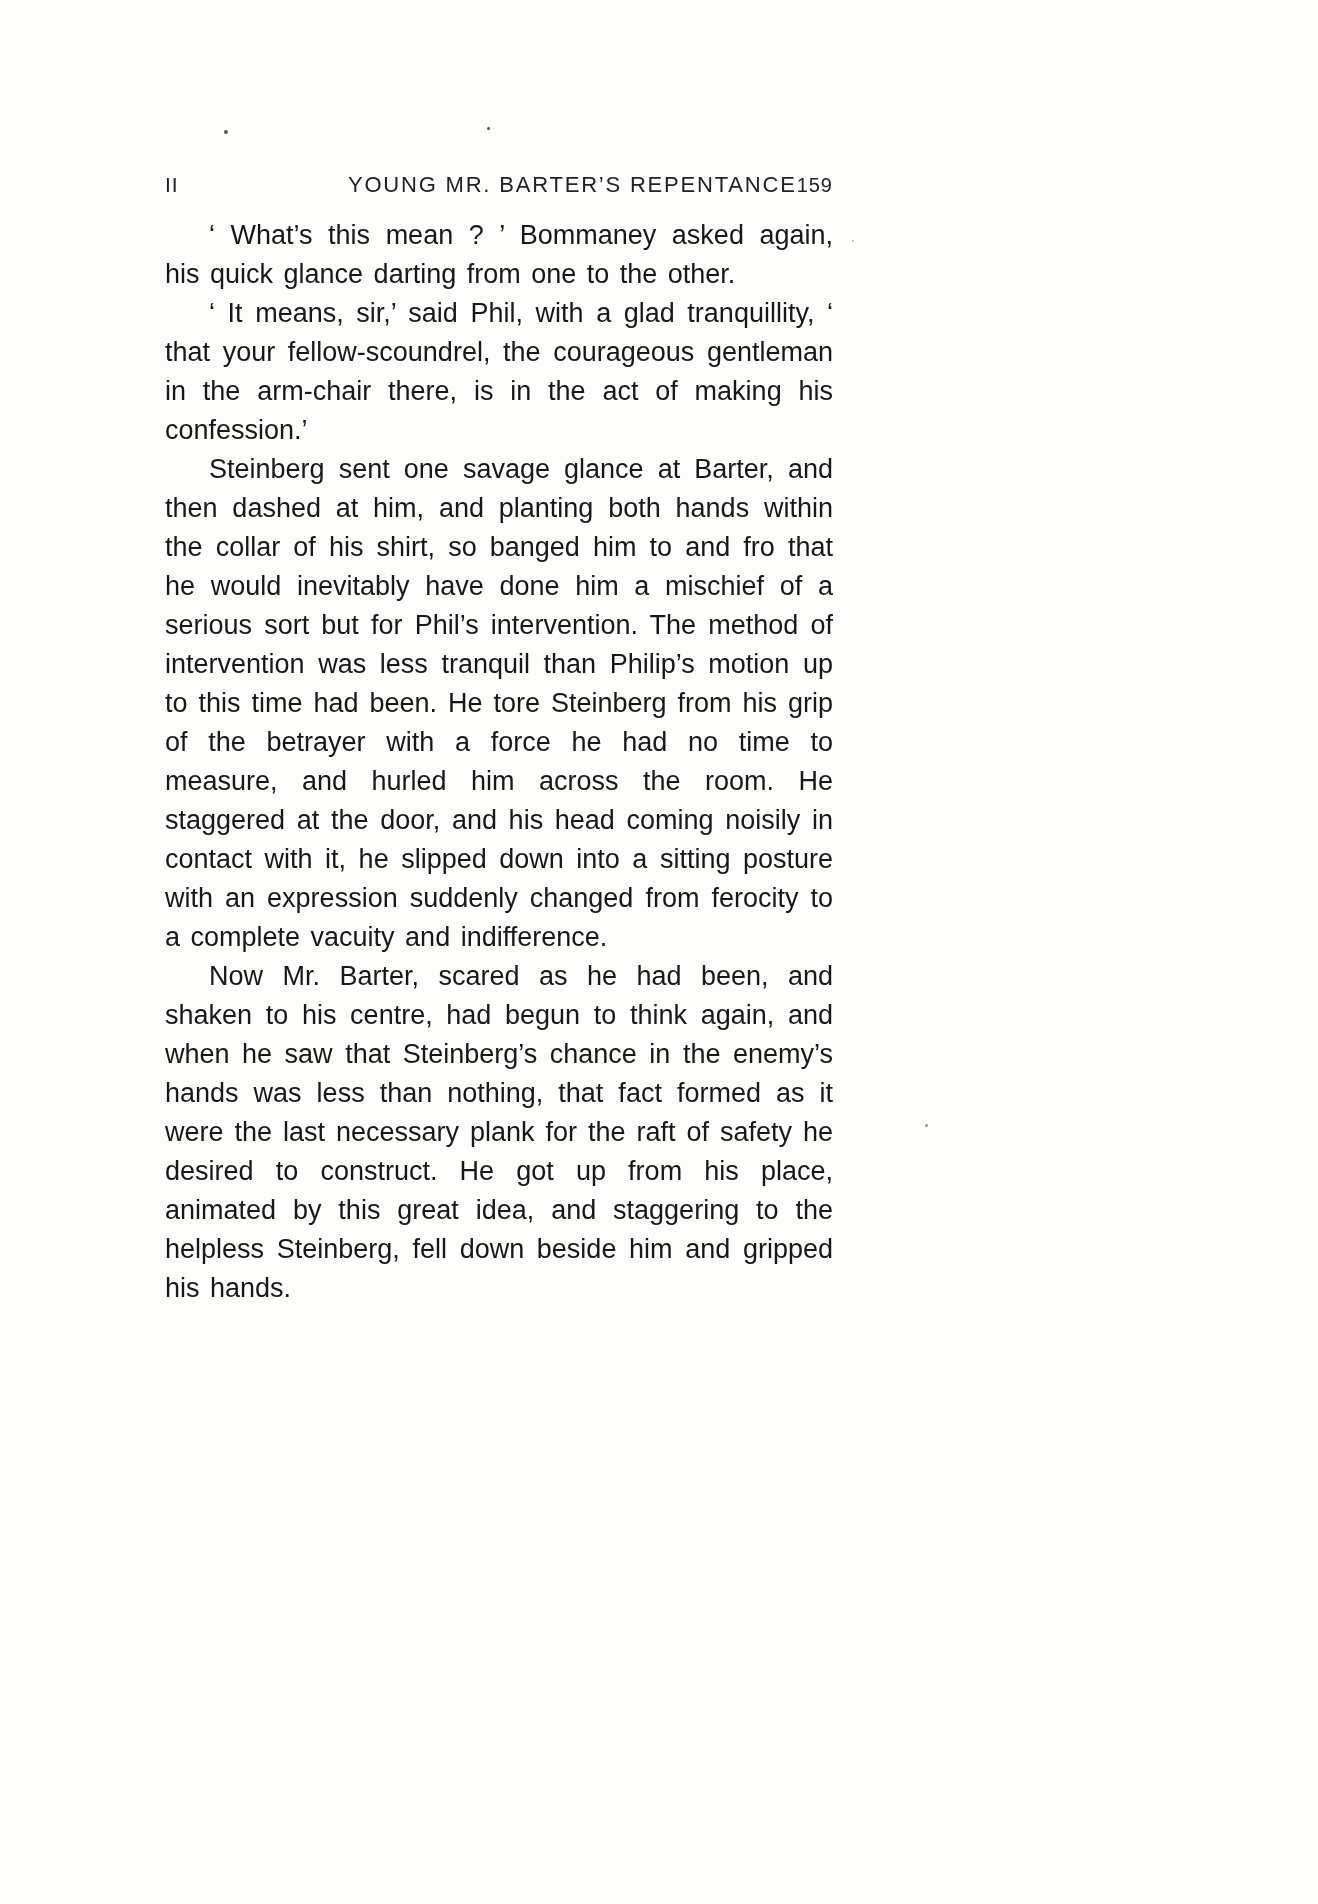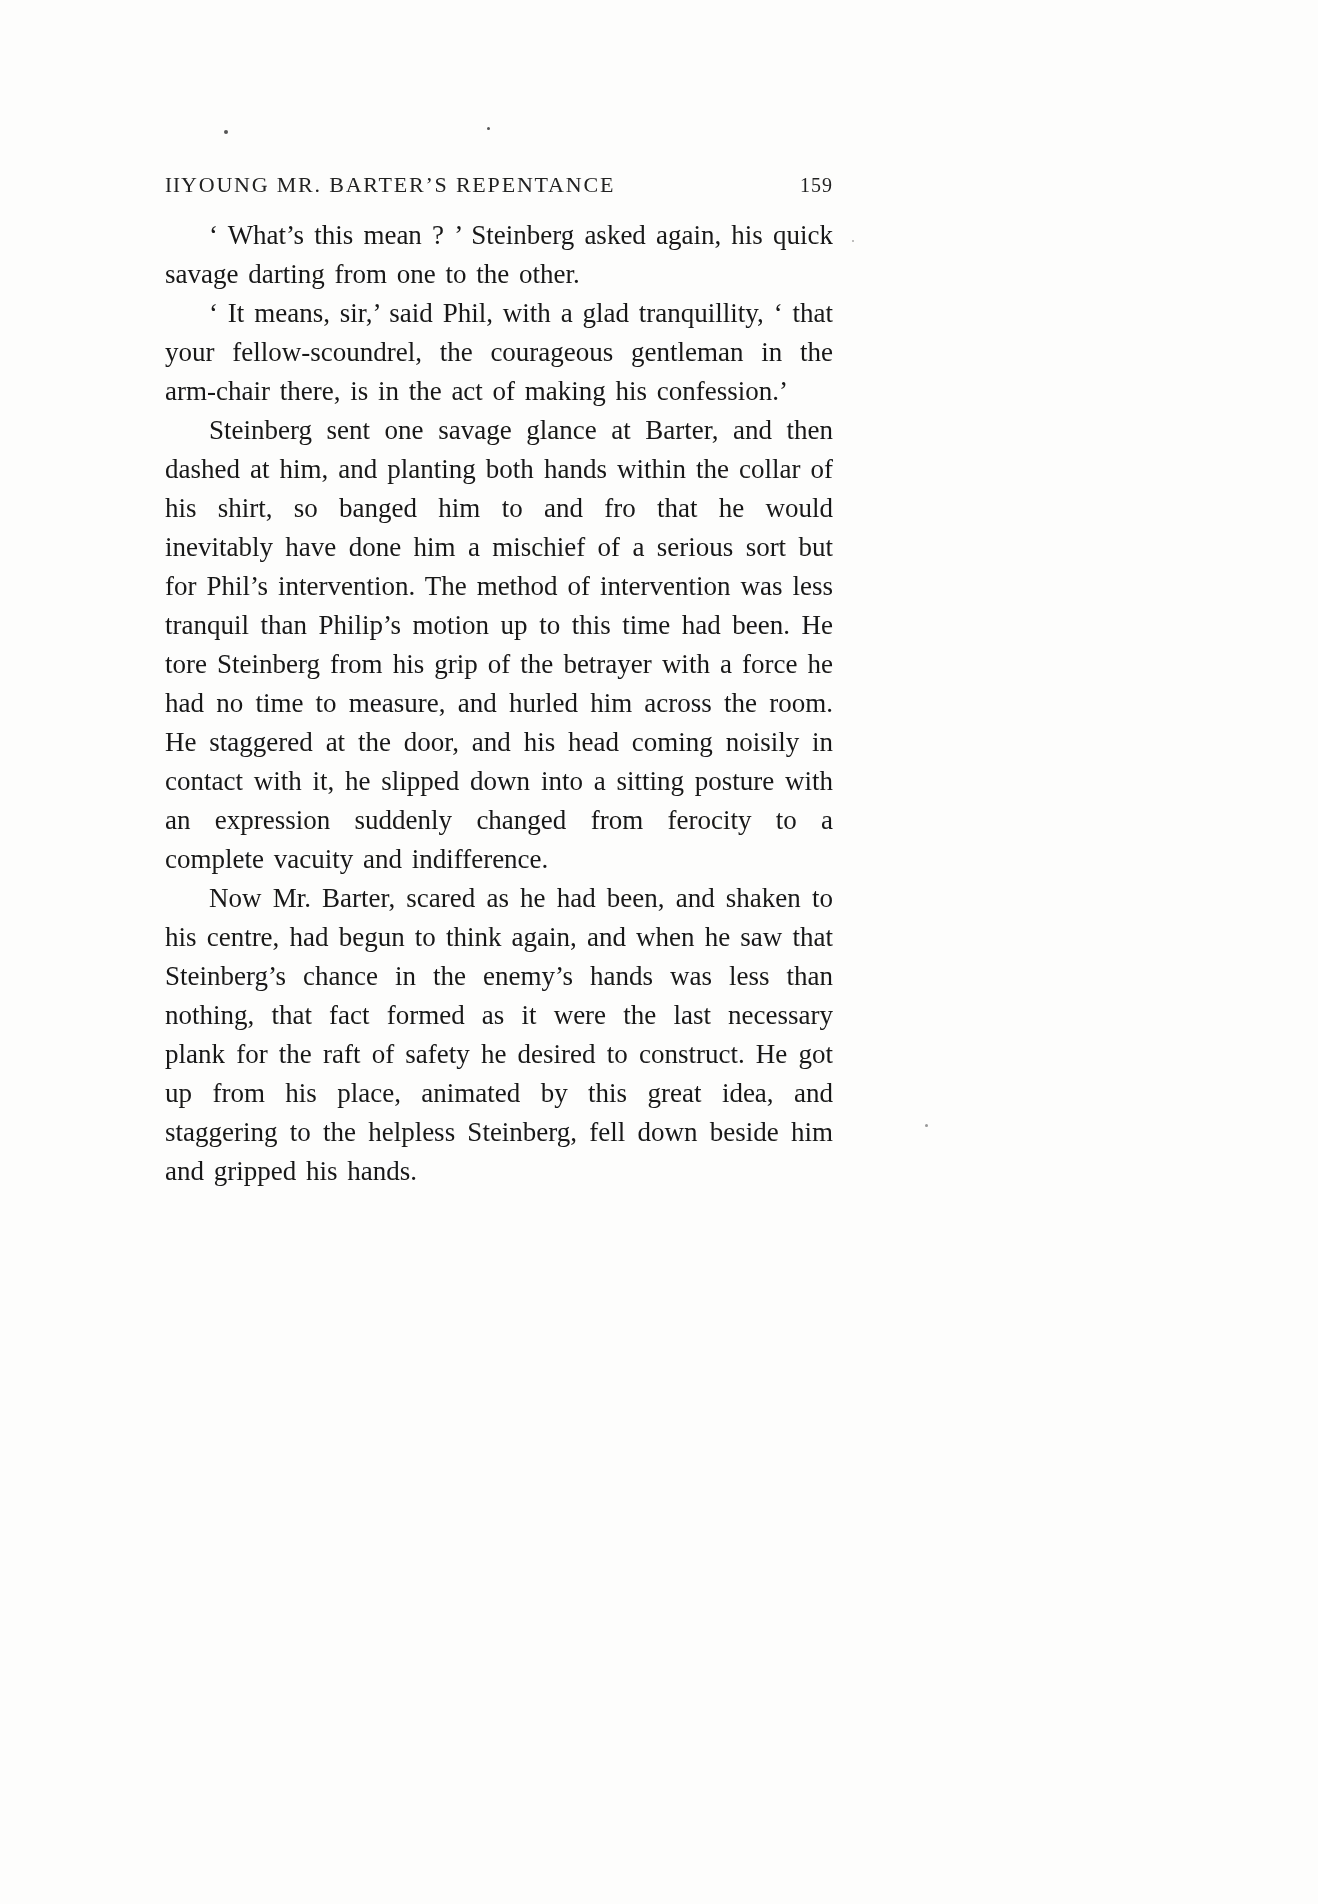--- a/index.html
+++ b/index.html
@@ -5,21 +5,21 @@
   html, body {
     margin: 0;
     padding: 0;
     background: #ffffff;
   }
   .page {
     position: relative;
     width: 1318px;
     height: 1904px;
     background: #fdfdfc;
-    font-family: Liberation Serif, serif;
+    font-family: Liberation Sans, sans-serif;
     color: #1c1c1c;
     overflow: hidden;
     box-sizing: border-box;
     padding-left: 36px;
   }
   .text-block {
     position: absolute;
     left: 165px;
     top: 172px;
     width: 668px;
@@ -33,21 +33,21 @@
     margin-bottom: 18px;
     color: #222;
   }
   .running-header .chapter {
     font-variant: small-caps;
     font-size: 21px;
     letter-spacing: 1px;
   }
   .running-header .title {
     flex: 1;
-    text-align: left;
+    text-align: right;
     font-size: 22px;
     letter-spacing: 1.8px;
   }
   .running-header .pageno {
     font-size: 20px;
     letter-spacing: 1px;
   }
   .body-text p {
     margin: 0;
     font-size: 27px;
@@ -79,20 +79,20 @@
 
   <div class="text-block">
 
     <div class="running-header">
       <span class="chapter">II</span>
       <span class="title">YOUNG MR. BARTER’S REPENTANCE</span>
       <span class="pageno">159</span>
     </div>
 
     <div class="body-text">
-      <p>‘ What’s this mean ? ’ Steinberg asked again, his quick savage darting from one to the other.</p>
+      <p>‘ What’s this mean ? ’ Bommaney asked again, his quick glance darting from one to the other.</p>
       <p>‘ It means, sir,’ said Phil, with a glad tranquillity, ‘ that your fellow-scoundrel, the courageous gentleman in the arm-chair there, is in the act of making his confession.’</p>
       <p>Steinberg sent one savage glance at Barter, and then dashed at him, and planting both hands within the collar of his shirt, so banged him to and fro that he would inevitably have done him a mischief of a serious sort but for Phil’s intervention.  The method of intervention was less tranquil than Philip’s motion up to this time had been.  He tore Steinberg from his grip of the betrayer with a force he had no time to measure, and hurled him across the room.  He staggered at the door, and his head coming noisily in contact with it, he slipped down into a sitting posture with an expression suddenly changed from ferocity to a complete vacuity and indifference.</p>
       <p>Now Mr. Barter, scared as he had been, and shaken to his centre, had begun to think again, and when he saw that Steinberg’s chance in the enemy’s hands was less than nothing, that fact formed as it were the last necessary plank for the raft of safety he desired to construct.  He got up from his place, animated by this great idea, and staggering to the helpless Steinberg, fell down beside him and gripped his hands.</p>
     </div>
 
   </div>
 </div>
 
 </body></html>

